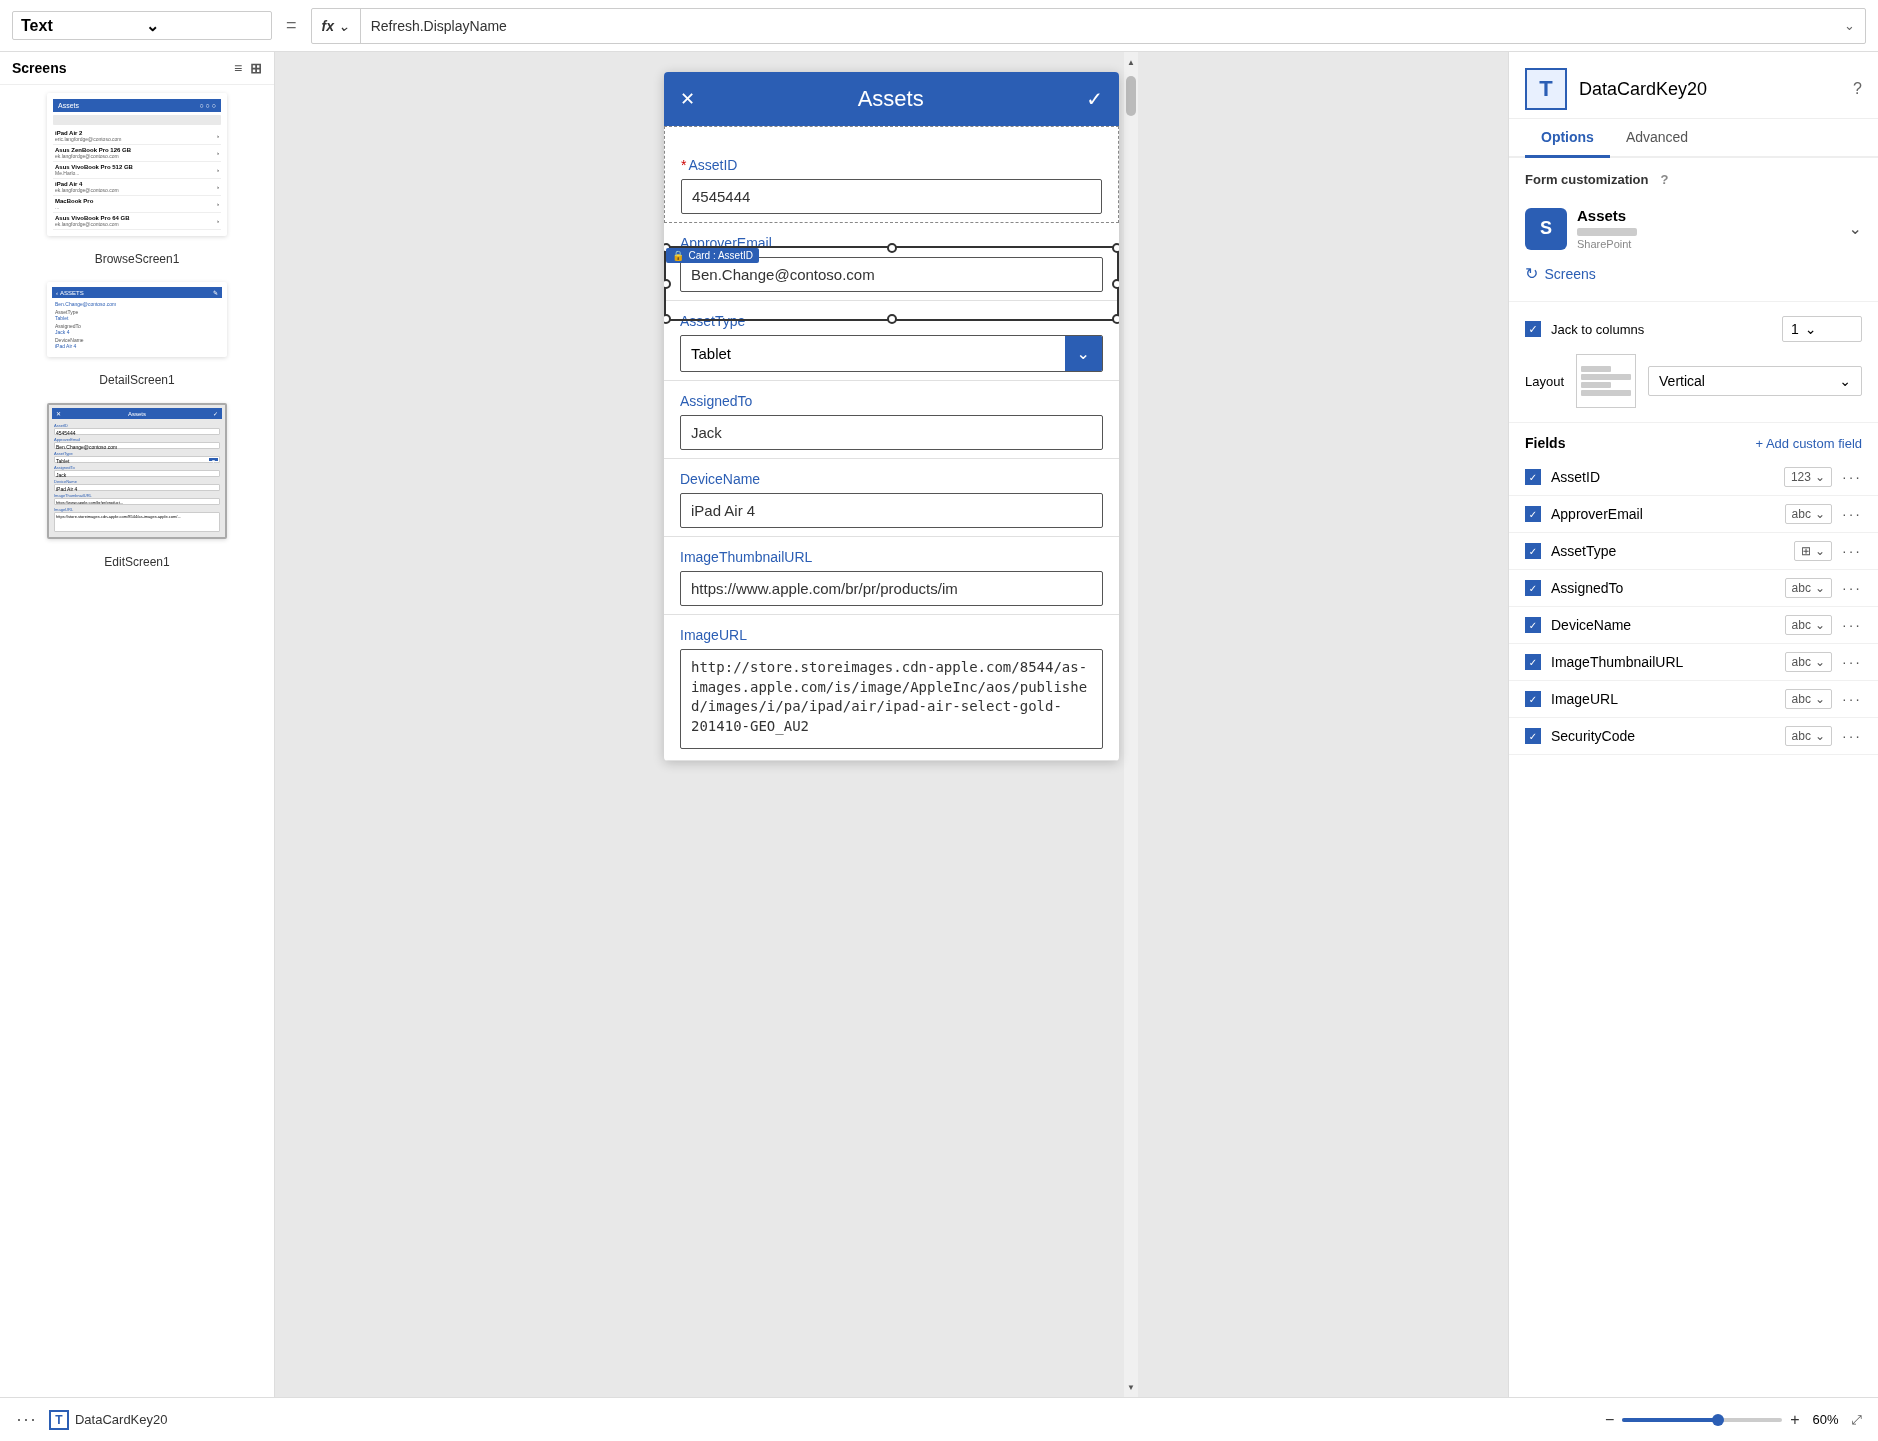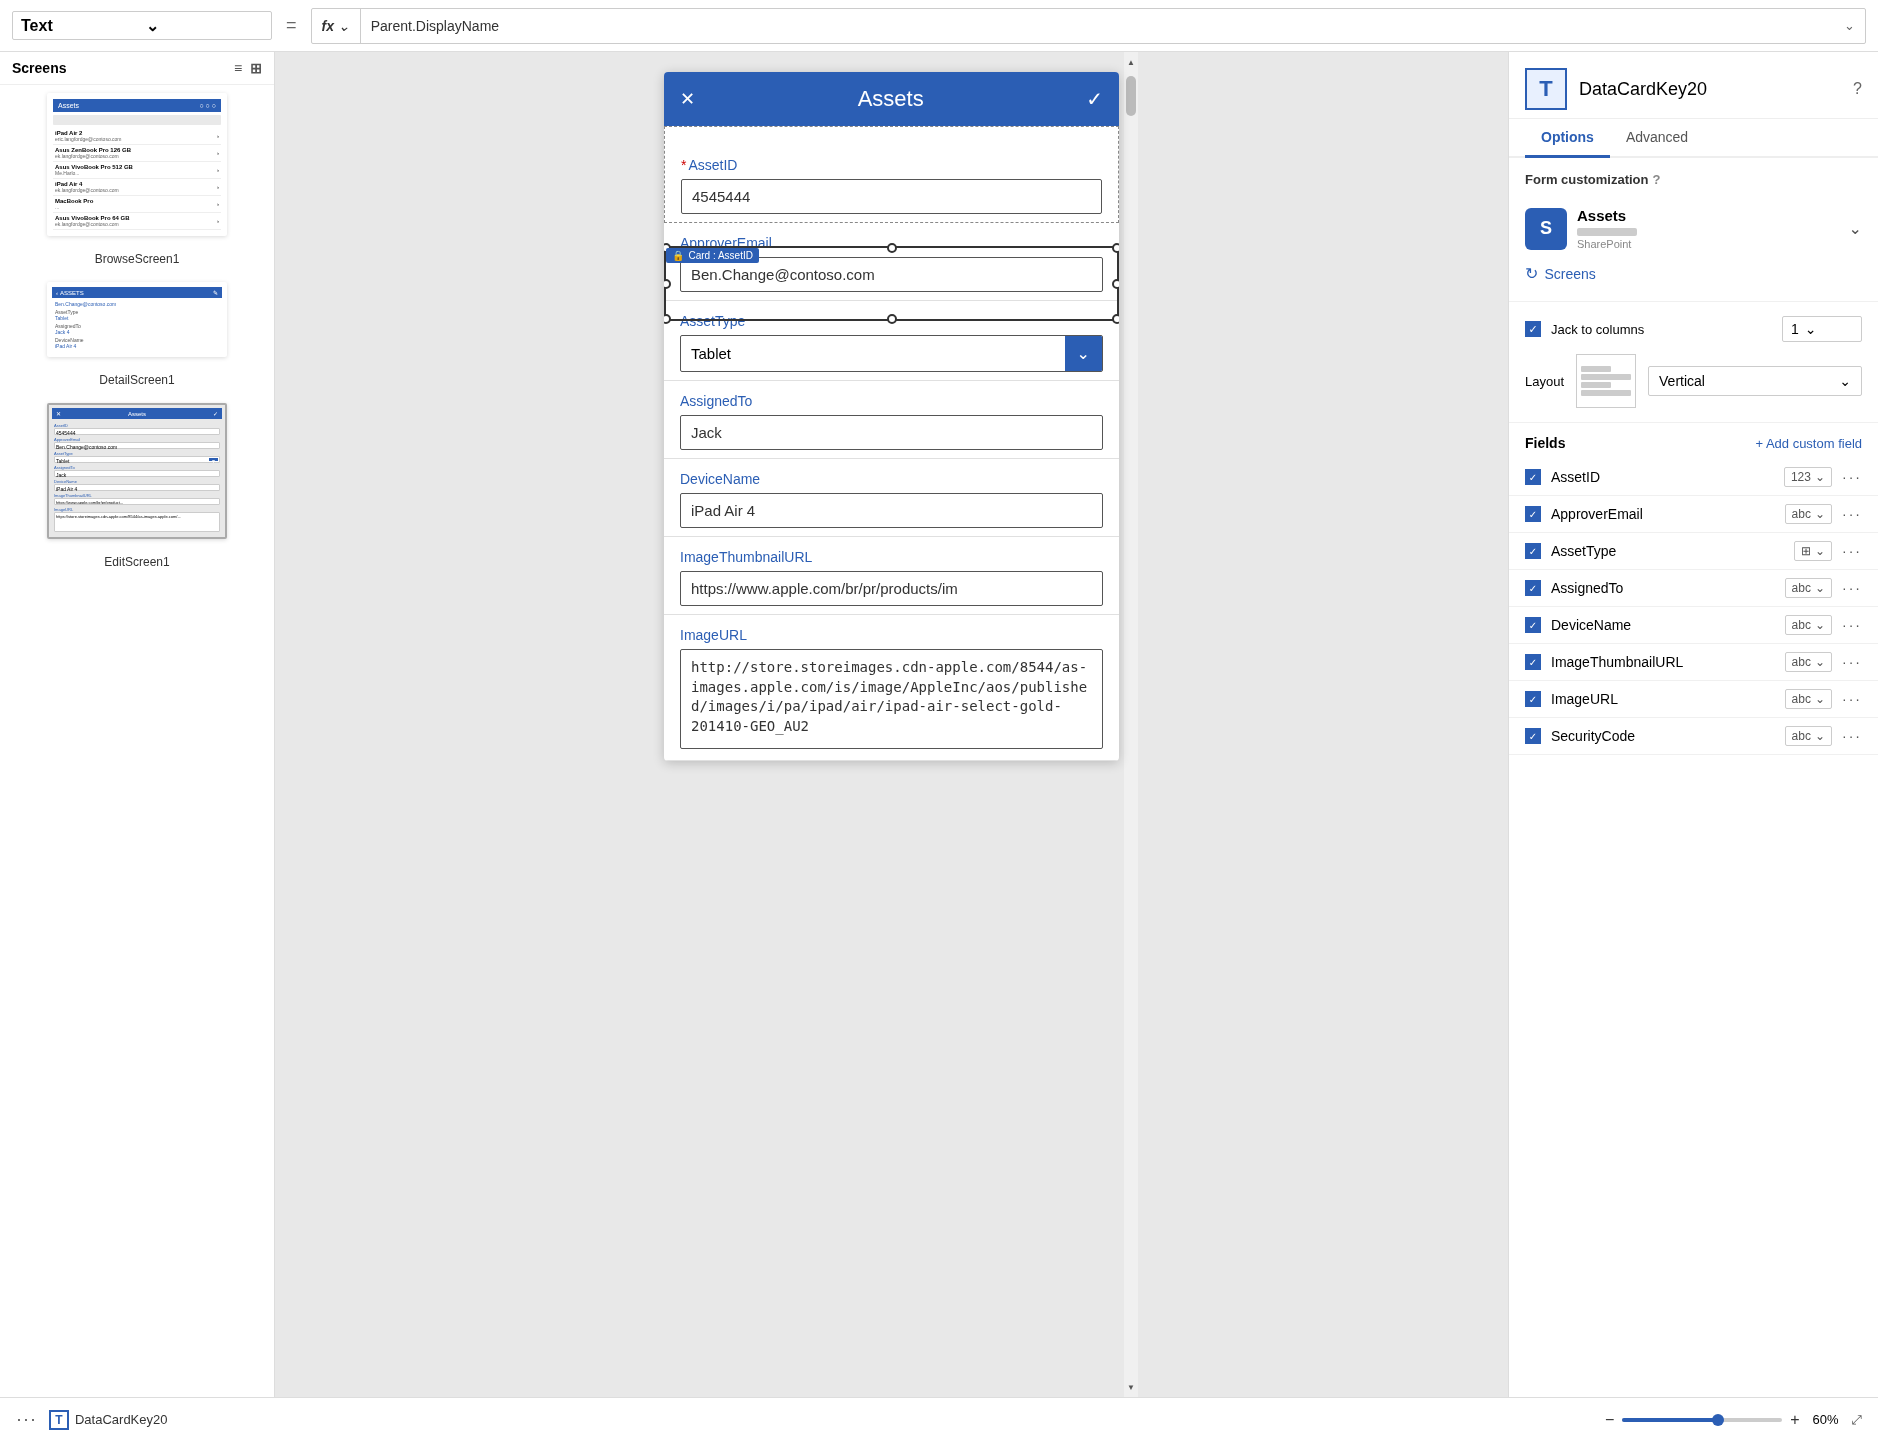--- a/index.html
+++ b/index.html
@@ -341,21 +341,21 @@
 
     
     .rp-section { padding: 14px 16px; border-bottom: 1px solid #f0f0f0; }
     .rp-section-title {
       font-size: 13px;
       font-weight: 600;
       color: #333;
       margin-bottom: 10px;
       display: flex;
       align-items: center;
-      gap: 4px;
+      gap: 12px;
     }
 
     
     .data-source-row {
       display: flex;
       align-items: center;
       gap: 10px;
       padding: 10px 0;
     }
     .data-source-icon {
@@ -594,21 +594,21 @@
   <div class="toolbar-dropdown">
     <span>Text</span>
     <span>⌄</span>
   </div>
   <span class="toolbar-sep">=</span>
   <div class="fx-area">
     <div class="fx-btn">
       <span style="font-style:italic;font-weight:600;">fx</span>
       <span>⌄</span>
     </div>
-    <div class="fx-input">Parent.DisplayName</div>
+    <div class="fx-input">Refresh.DisplayName</div>
     <div class="fx-chevron">⌄</div>
   </div>
 </div>
 
 <div class="main-layout">
 
   <div class="screens-panel">
     <div class="screens-header">
       <span>Screens</span>
       <div class="screens-header-icons">

